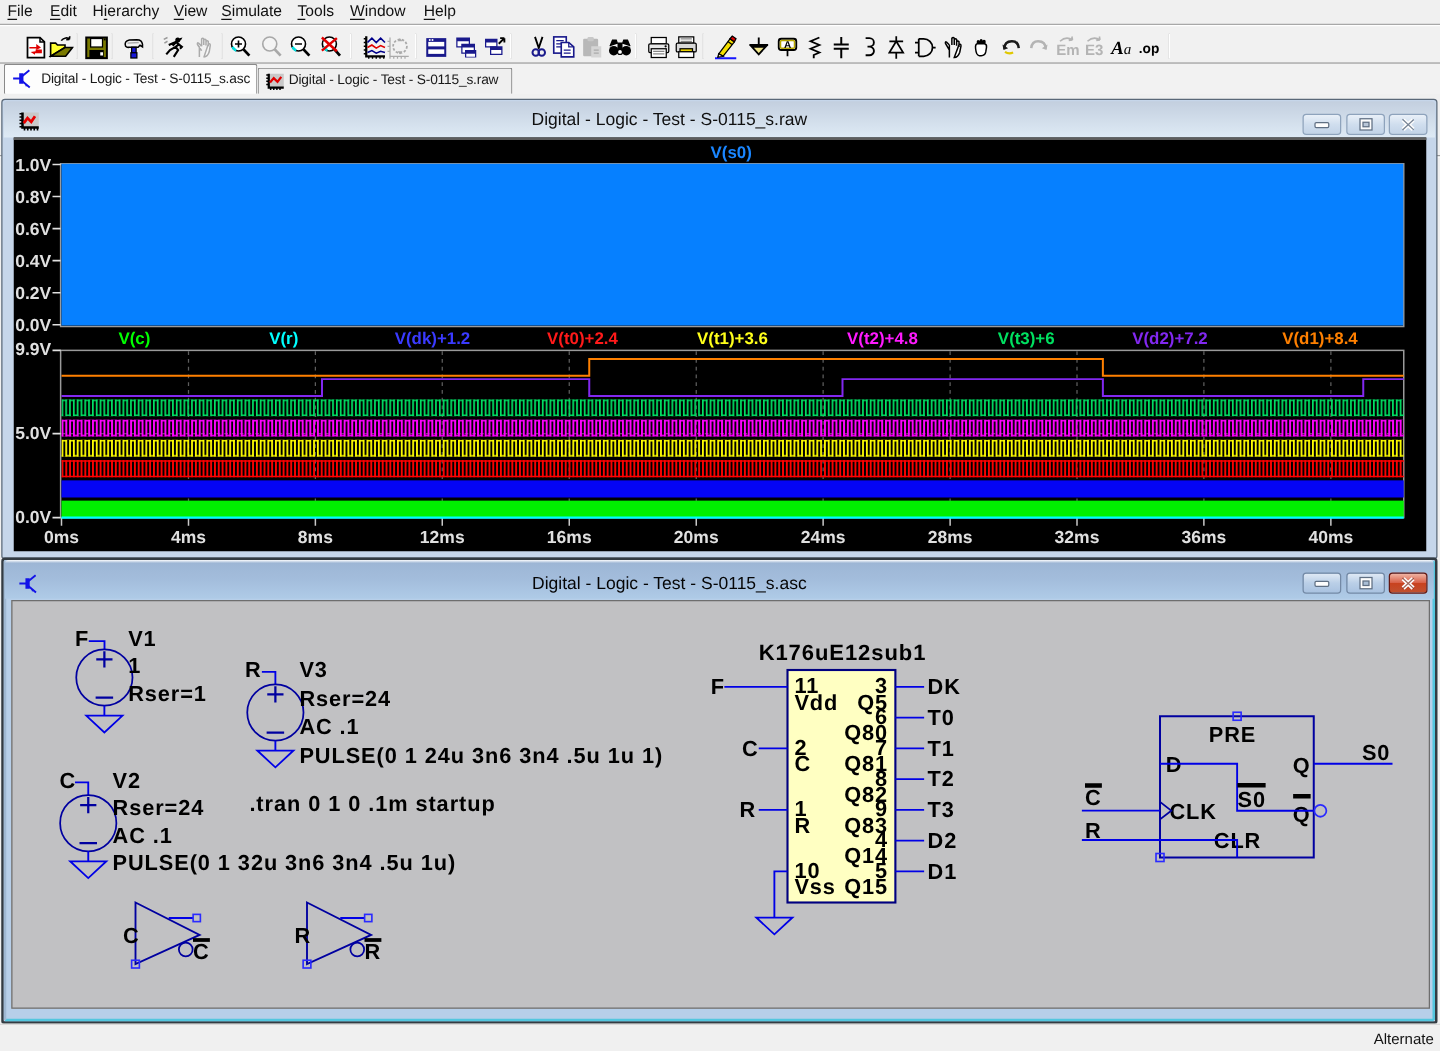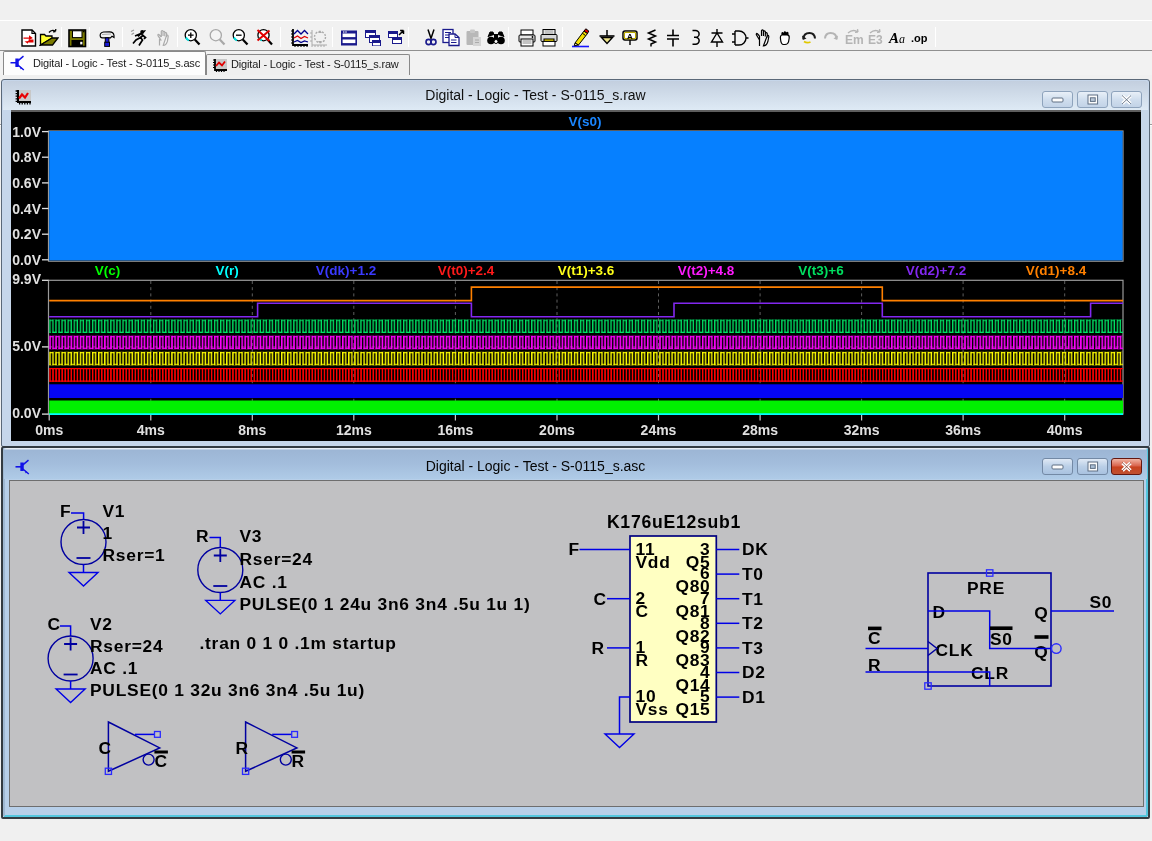--- a/index.html
+++ b/index.html
@@ -41,20 +41,30 @@
   background:#C1C1C3; border:1px solid #6E6E6E; }
 .wbtn { position:absolute; top:10px; width:31px; height:17px; border-radius:3px; }
 .wbtn svg { position:absolute; left:0; top:0; }
 #statusbar { position:absolute; left:0; top:819px; width:1152px; height:22px; background:#F0F0F0;
   font-size:12px; color:#111; border-top:1px solid #D9D9D9; }
 #statusbar div { position:absolute; right:5px; top:4px; }
 #asccontent svg text { letter-spacing:0.75px; }
 </style></head><body>
 <div id="page">
 
+<div id="menubar">
+<span style="left:6px"><u>F</u>ile</span>
+<span style="left:40px"><u>E</u>dit</span>
+<span style="left:74px">H<u>i</u>erarchy</span>
+<span style="left:139px"><u>V</u>iew</span>
+<span style="left:177px"><u>S</u>imulate</span>
+<span style="left:238px"><u>T</u>ools</span>
+<span style="left:280px"><u>W</u>indow</span>
+<span style="left:339px"><u>H</u>elp</span>
+</div>
 
 <div id="toolbar">
 <div class="tsep" style="left:61px"></div>
 <div class="tsep" style="left:89px"></div>
 <div class="tsep" style="left:122px"></div>
 <div class="tsep" style="left:177px"></div>
 <div class="tsep" style="left:280px"></div>
 <div class="tsep" style="left:332px"></div>
 <div class="tsep" style="left:408px"></div>
 <div class="tsep" style="left:508px"></div>
@@ -556,13 +566,16 @@
           <rect x="289.70000000000005" y="730.5" width="5.8" height="5.8" fill="none" stroke="#2A2AFF" stroke-width="1.3"></rect>
           <circle cx="283.8" cy="758.6" r="5.5" fill="#C1C1C3" stroke="#0000A0" stroke-width="1.4"></circle>
           <rect x="240.5" y="767.1999999999999" width="6.2" height="6.2" fill="none" stroke="#2A2AFF" stroke-width="1.3"></rect>
           <text x="233.6" y="753.4" text-anchor="start" font-size="17.4" font-weight="bold" fill="#000000" font-family="Liberation Sans">R</text>
           <text x="289.6" y="766" text-anchor="start" font-size="17.4" font-weight="bold" fill="#000000" font-family="Liberation Sans">R</text>
           <rect x="289.6" y="749.5" width="13.5" height="3" fill="#000"></rect>
         </svg>
 </div>
     </div>
 
+<div id="statusbar">
+      <div>Alternate</div>
+    </div>
 
 </div>
 </body></html>

